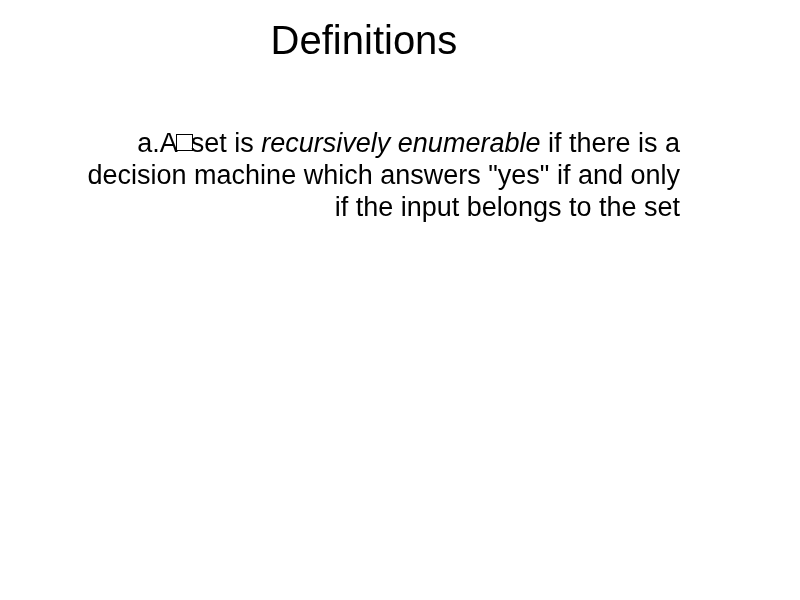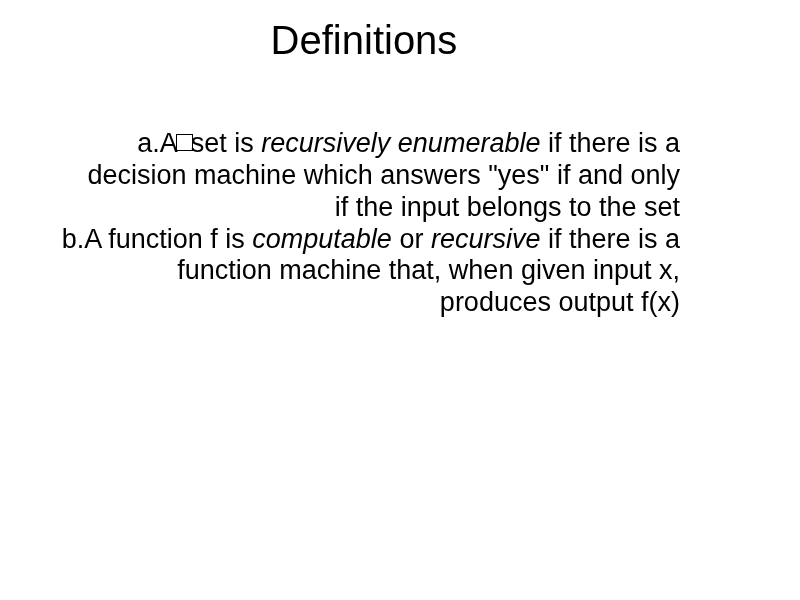--- a/index.html
+++ b/index.html
@@ -67,18 +67,15 @@
 
 <div class="slide">
   <h1 class="title">Definitions</h1>
 
   <div class="body">
 
     <p class="def hang">
       <span class="label">a.</span><span>A</span><span class="box-glyph"></span><span>set is </span><span class="italic">recursively enumerable</span><span> if there is a decision machine which answers "yes" if and only if the input belongs to the set</span>
     </p>
 
-    <p class="def hang">
-      <span class="label">b.</span><span>A function f is </span><span class="italic">computable</span><span> or </span><span class="italic">recursive</span><span> if there is a function machine that, when given input x, produces output f(x)</span>
-    </p>
 
   </div>
 </div>
 
 </body></html>

